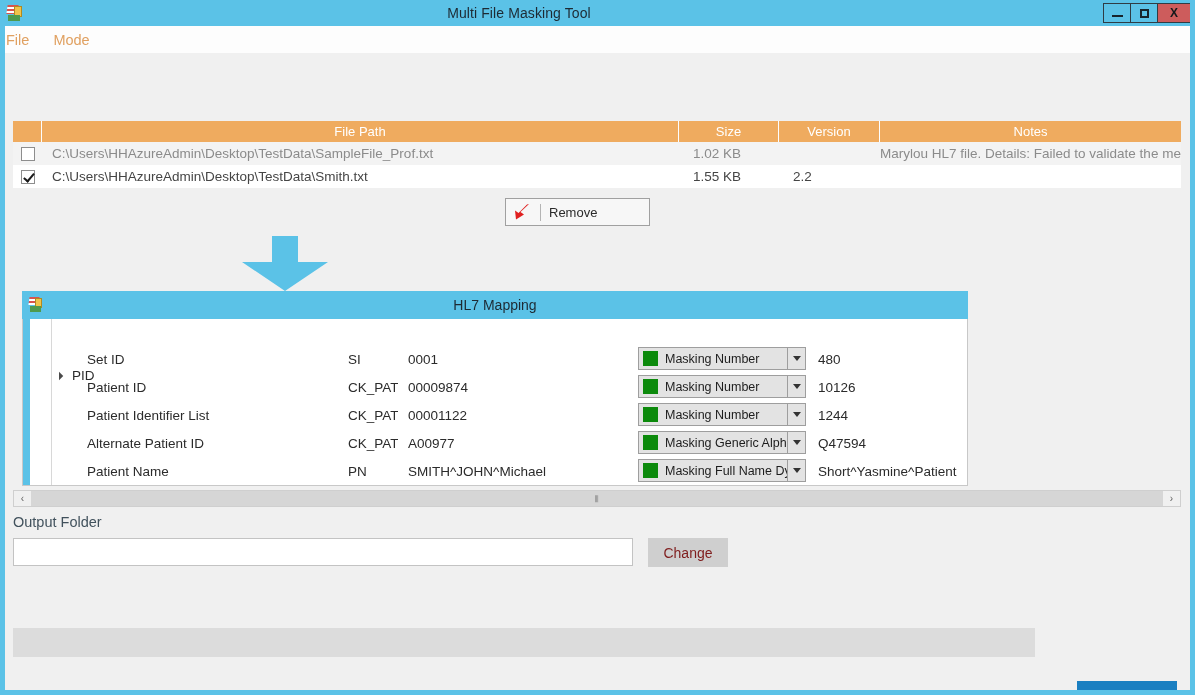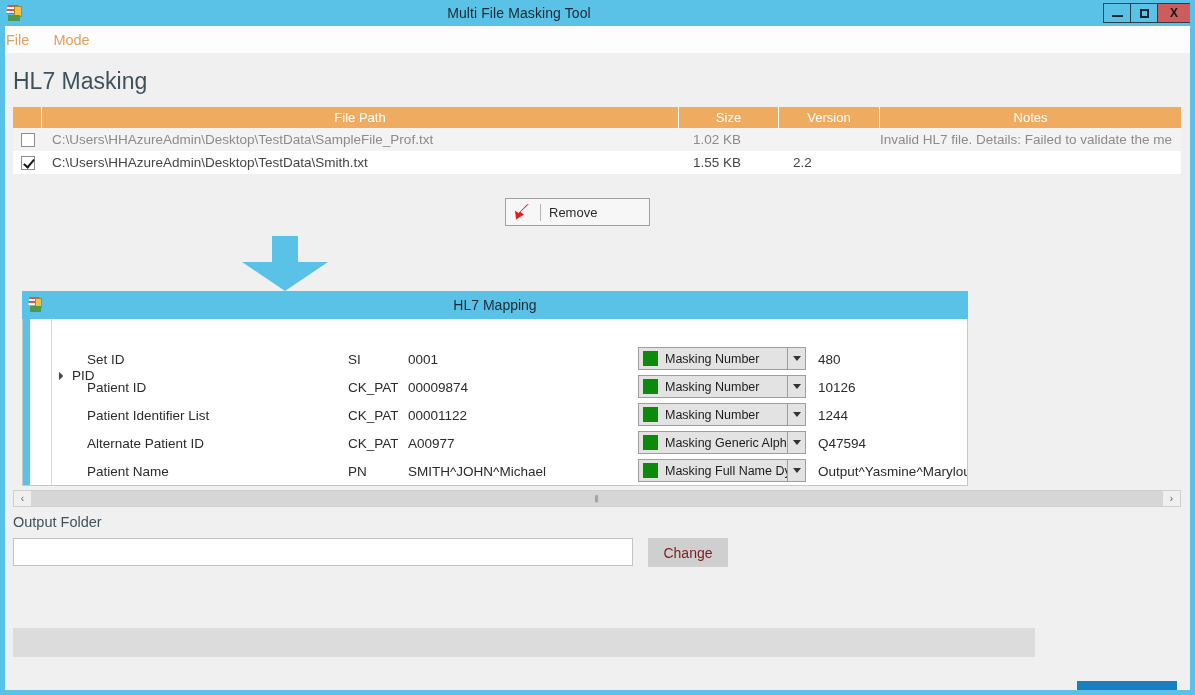--- a/index.html
+++ b/index.html
@@ -71,21 +71,21 @@
     width: 1195px; height: 637px;
     background: #f0f0f0;
   }
   .page-title {
     position: absolute; left: 13px; top: 15px;
     font-size: 23px; color: #41515c; font-weight: normal;
   }
 
   
   .grid { position: absolute; left: 13px; top: 54px; width: 1168px; }
-  .grid-head { display: flex; height: 21px; }
+  .grid-head { display: flex; height: 21px; margin-top: 14px; }
   .gh {
     background: #efab5f; color: #ffffff; font-size: 13px;
     display: flex; align-items: center; justify-content: center;
     border-right: 1px solid #fdfdfd;
   }
   .gh.c-chk   { width: 29px; }
   .gh.c-path  { width: 637px; }
   .gh.c-size  { width: 100px; }
   .gh.c-ver   { width: 101px; }
   .gh.c-notes { flex: 1; border-right: 0; }
@@ -257,39 +257,38 @@
     </div>
   </div>
 
   <div class="menubar">
     <div class="menu-item">File</div>
     <div class="menu-item">Mode</div>
   </div>
 
   <div class="body">
 
-    <div class="page-title">HL7 Masking</div>
 
     <div class="grid">
       <div class="grid-head">
         <div class="gh c-chk"></div>
         <div class="gh c-path">File Path</div>
         <div class="gh c-size">Size</div>
         <div class="gh c-ver">Version</div>
         <div class="gh c-notes">Notes</div>
       </div>
 
       <div class="grid-row alt">
         <div class="gc c-chk">
           <div class="chk"></div>
         </div>
         <div class="gc c-path">C:\Users\HHAzureAdmin\Desktop\TestData\SampleFile_Prof.txt</div>
         <div class="gc c-size">1.02 KB</div>
         <div class="gc c-ver"></div>
-        <div class="gc c-notes">Invalid HL7 file. Details: Failed to validate the me</div>
+        <div class="gc c-notes">Marylou HL7 file. Details: Failed to validate the me</div>
       </div>
 
       <div class="grid-row sel">
         <div class="gc c-chk">
           <div class="chk on"></div>
         </div>
         <div class="gc c-path">C:\Users\HHAzureAdmin\Desktop\TestData\Smith.txt</div>
         <div class="gc c-size">1.55 KB</div>
         <div class="gc c-ver">2.2</div>
         <div class="gc c-notes"></div>
@@ -392,21 +391,21 @@
           <div class="mr-label">Patient Name</div>
           <div class="mr-type">PN</div>
           <div class="mr-value">SMITH^JOHN^Michael</div>
           <div class="combo">
             <div class="combo-swatch"></div>
             <div class="combo-label">Masking Full Name Dyn</div>
             <div class="combo-arrow">
                 <i></i>
               </div>
           </div>
-          <div class="mr-out">Output^Yasmine^Marylou</div>
+          <div class="mr-out">Short^Yasmine^Patient</div>
         </div>
 
       </div>
     </div>
 
     <div class="hscroll">
       <div class="hs-btn">‹</div>
       <div class="hs-track">
         <span class="hs-grip">⦀</span>
       </div>

